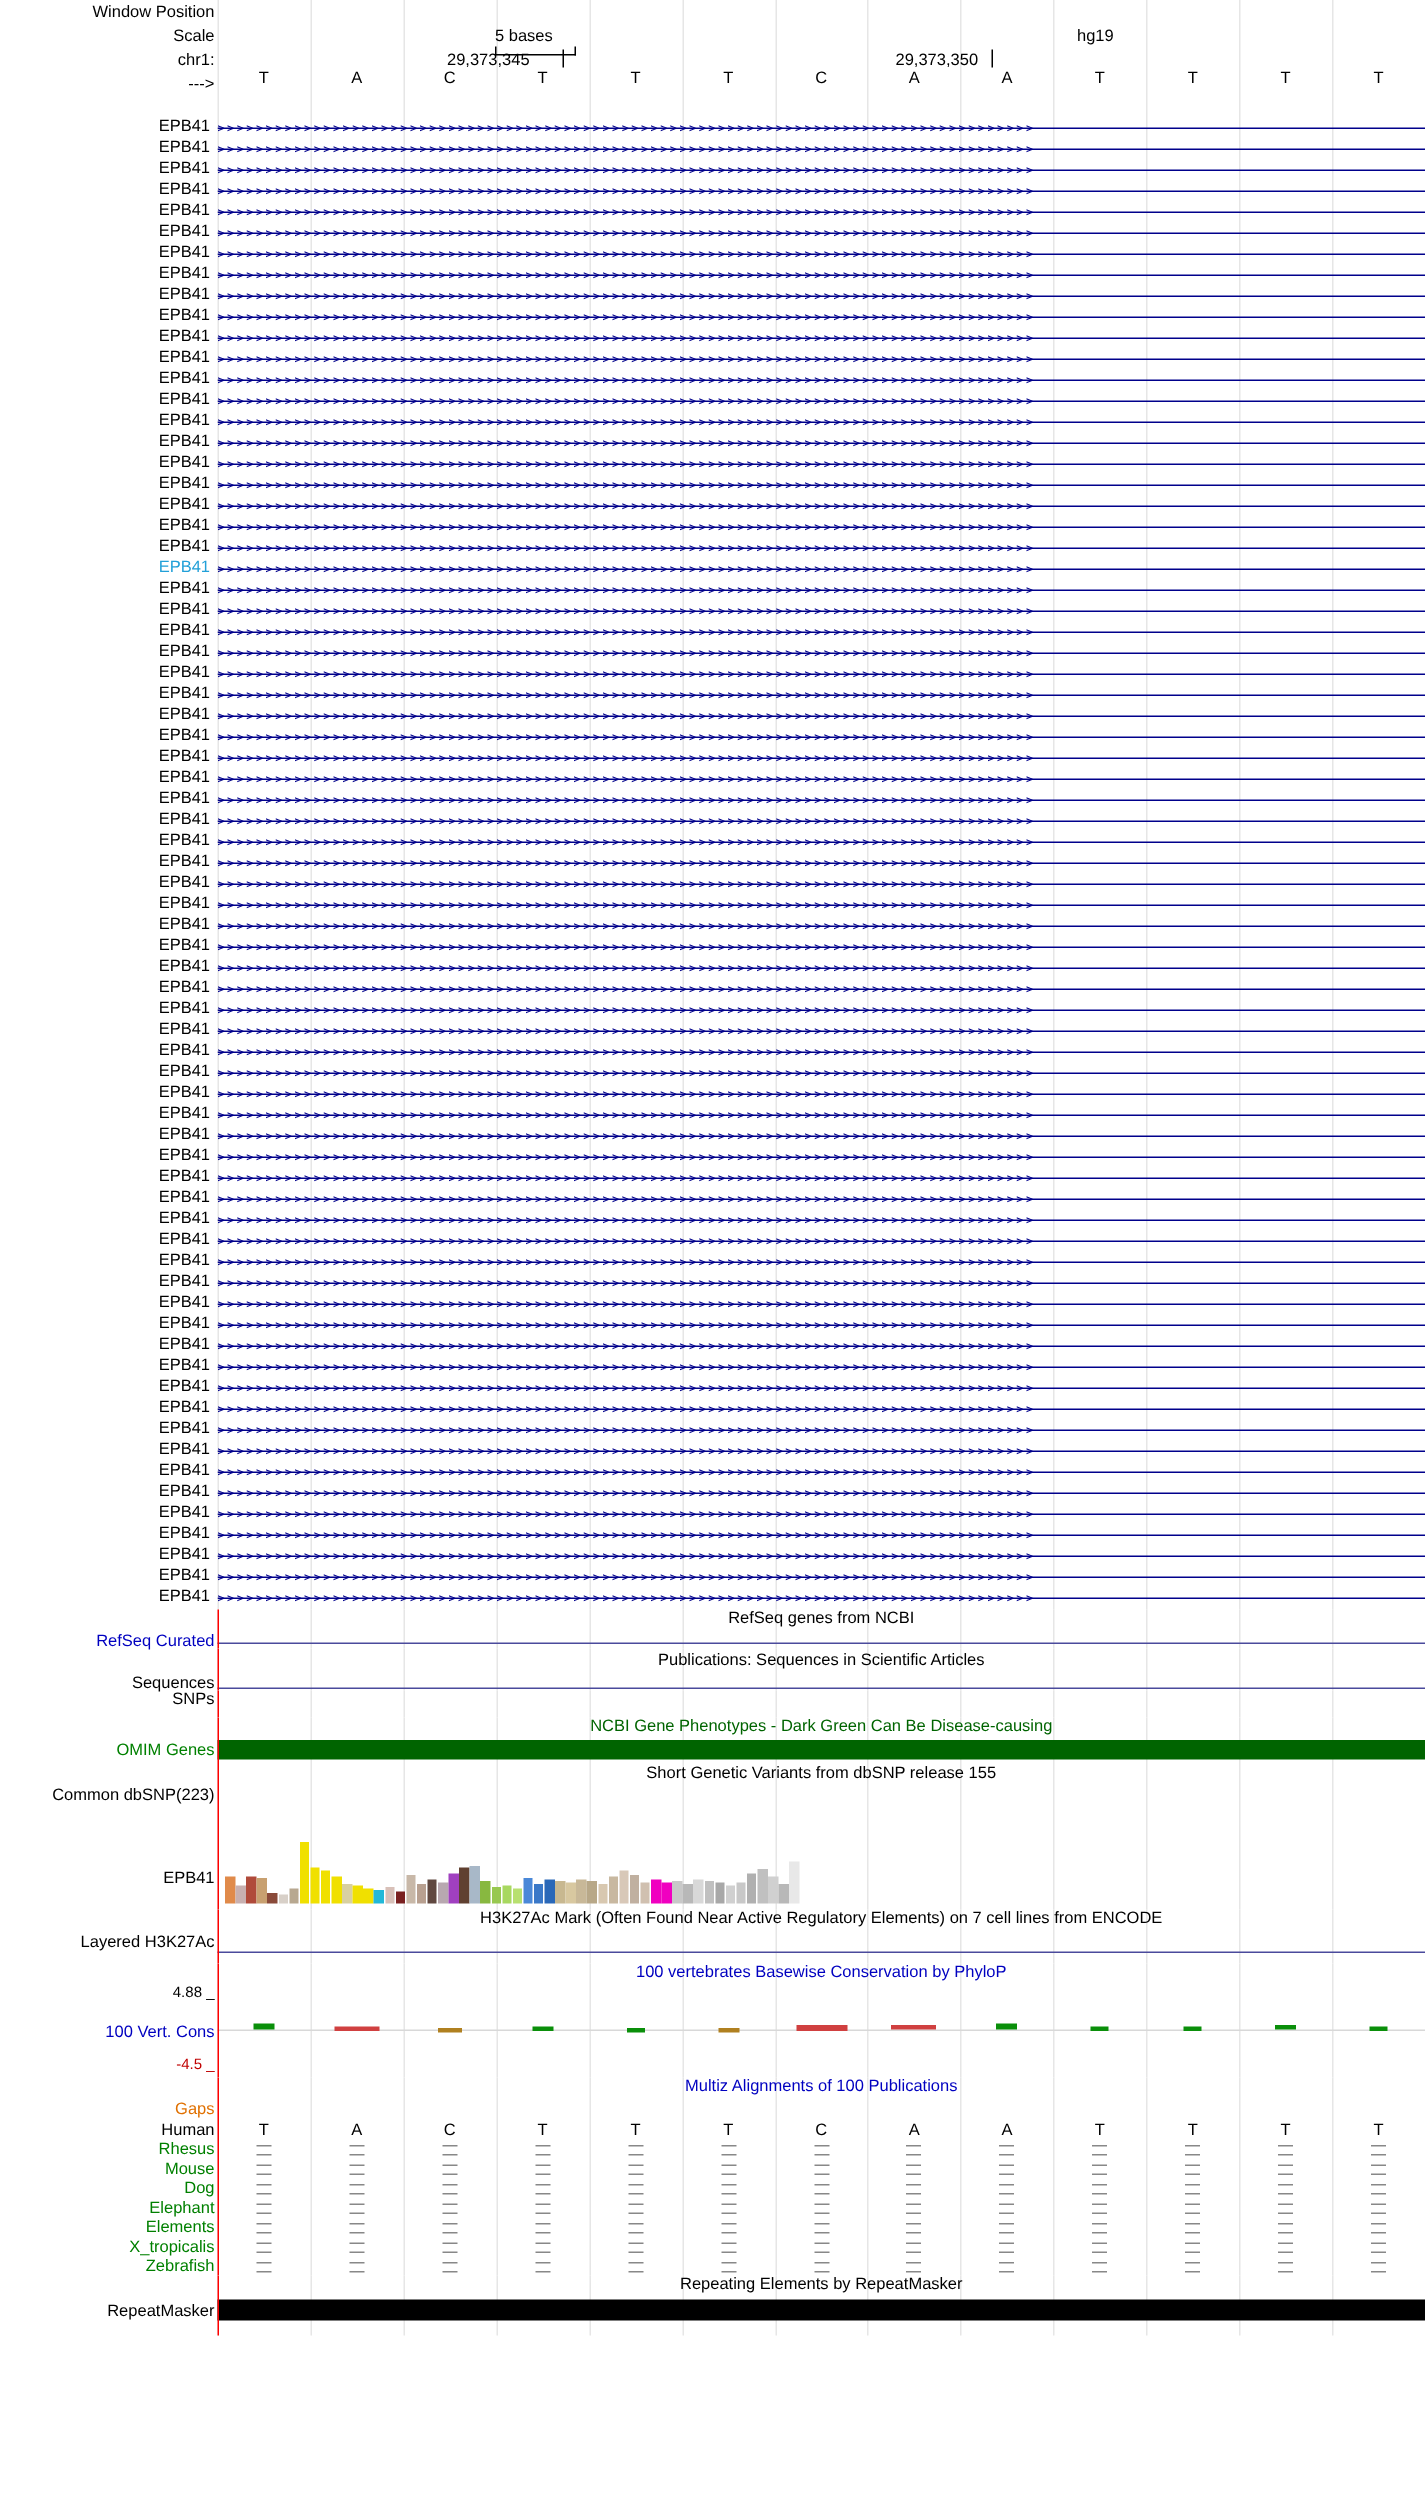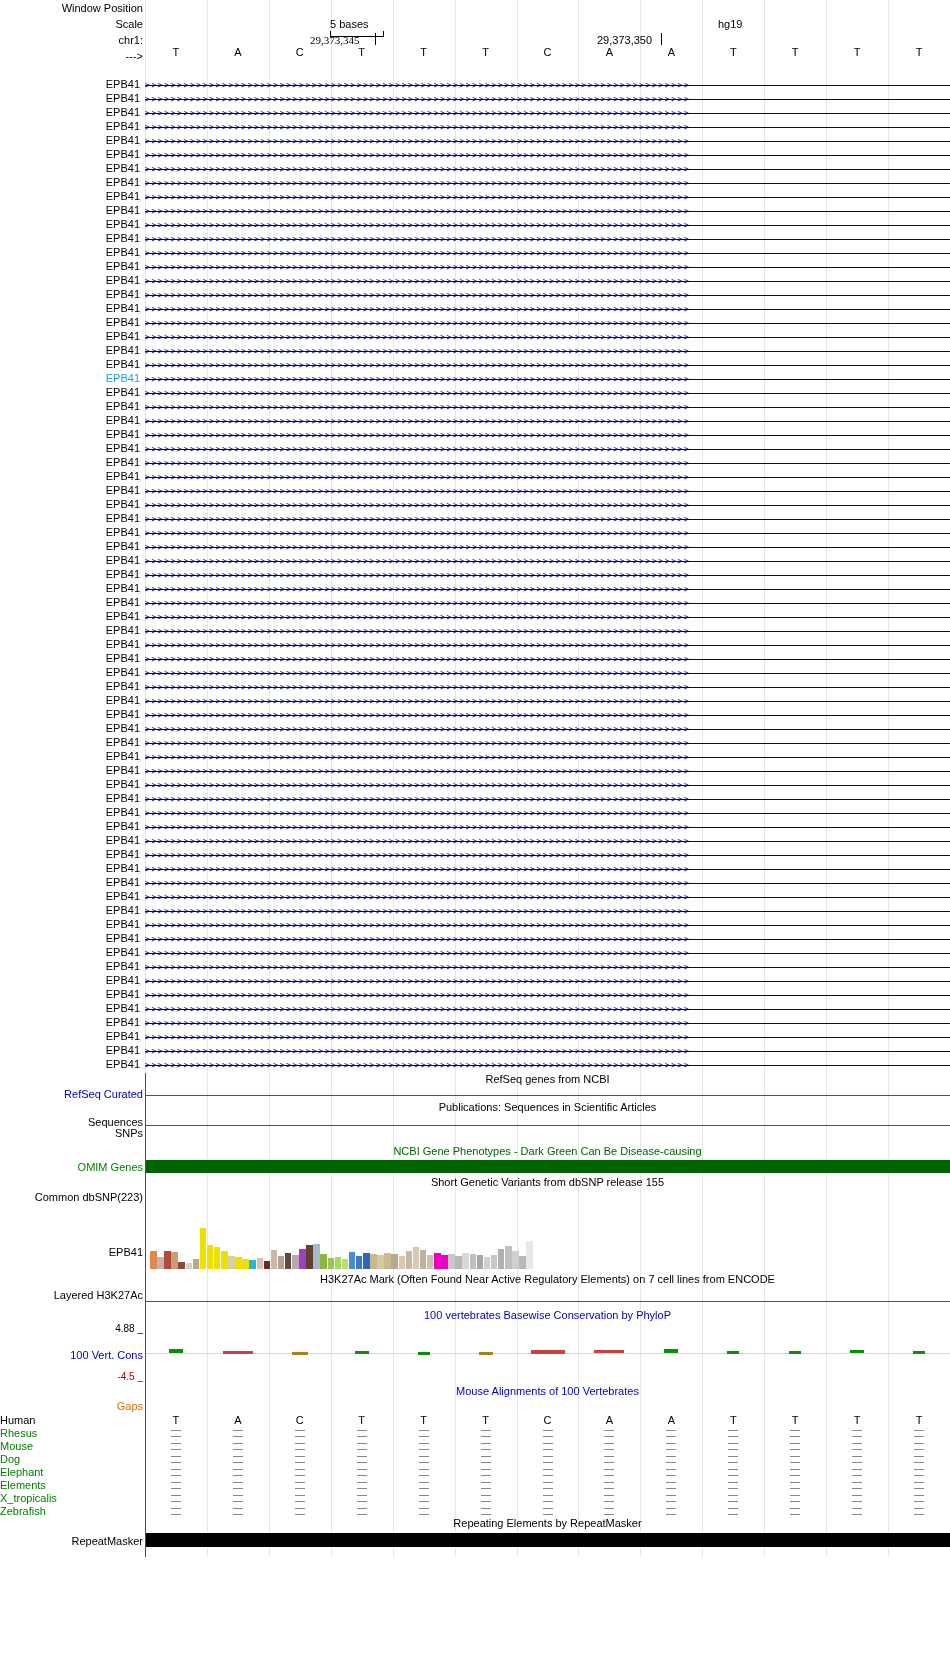--- a/index.html
+++ b/index.html
@@ -38,21 +38,21 @@
     left: 0; top: 0;
     width: 950px;
     height: 78px;
   }
   #winpos-label { position: absolute; left: 0; width: 143px; top: 2px; text-align: right; }
   #winpos-text  { position: absolute; left: 145px; width: 805px; top: 2px; text-align: center; }
   #scale-label  { position: absolute; left: 0; width: 143px; top: 18px; text-align: right; }
   #scale-text   { position: absolute; left: 330px; top: 18px; }
   #chr-label    { position: absolute; left: 0; width: 143px; top: 34px; text-align: right; }
   #hg19-text    { position: absolute; left: 718px; top: 18px; }
-  #pos1         { position: absolute; left: 310px; top: 34px; font-family: Liberation Serif, serif; }
+  #pos1         { position: absolute; left: 298px; top: 34px; }
   #pos2         { position: absolute; left: 597px; top: 34px; }
   #arrow-label  { position: absolute; left: 0; width: 143px; top: 50px; text-align: right; }
   #gencode-title{ position: absolute; left: 145px; width: 805px; top: 63px; text-align: center; }
 
   .scale-bar {
     position: absolute;
     top: 31px;
     left: 330px;
     width: 52px;
     height: 5px;
@@ -247,20 +247,21 @@
   
   .sp-row {
     position: relative;
     height: 13px;
     width: 950px;
   }
   .sp-name {
     position: absolute;
     left: 0;
     width: 143px;
+    text-align: right;
     font-size: 11px;
     line-height: 12px;
   }
   .sp-cells {
     position: absolute;
     left: 145px;
     top: 0;
     width: 805px;
     height: 13px;
   }
@@ -1115,21 +1116,21 @@
           <div class="gl" style="left:248px"></div>
           <div class="gl" style="left:310px"></div>
           <div class="gl" style="left:372px"></div>
           <div class="gl" style="left:433px"></div>
           <div class="gl" style="left:495px"></div>
           <div class="gl" style="left:557px"></div>
           <div class="gl" style="left:619px"></div>
           <div class="gl" style="left:681px"></div>
           <div class="gl" style="left:743px"></div>
         </div>
-      <div class="track-title blue-label" style="top:0px">Mouse Alignments of 100 Vertebrates</div>
+      <div class="track-title blue-label" style="top:0px">Multiz Alignments of 100 Publications</div>
       <div class="lbl-left orange-label" style="top:15px">Gaps</div>
       <div id="species-rows" style="position:absolute; left:0; top:29px; width:950px;">
           <div class="sp-row">
             <div class="sp-name" style="color: rgb(0, 0, 0);">Human</div>
             <div class="sp-cells">
               <div class="sp-cell" style="left: 30.9615px; color: rgb(0, 0, 0);">T</div>
               <div class="sp-cell" style="left: 92.8846px; color: rgb(0, 0, 0);">A</div>
               <div class="sp-cell" style="left: 154.808px; color: rgb(0, 0, 0);">C</div>
               <div class="sp-cell" style="left: 216.731px; color: rgb(0, 0, 0);">T</div>
               <div class="sp-cell" style="left: 278.654px; color: rgb(0, 0, 0);">T</div>

